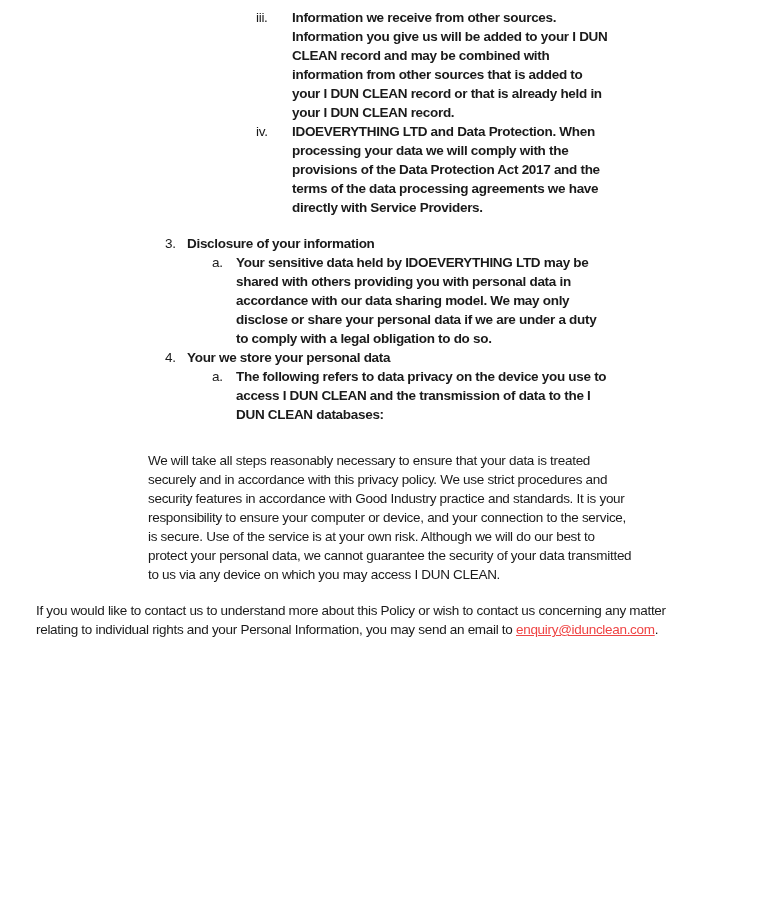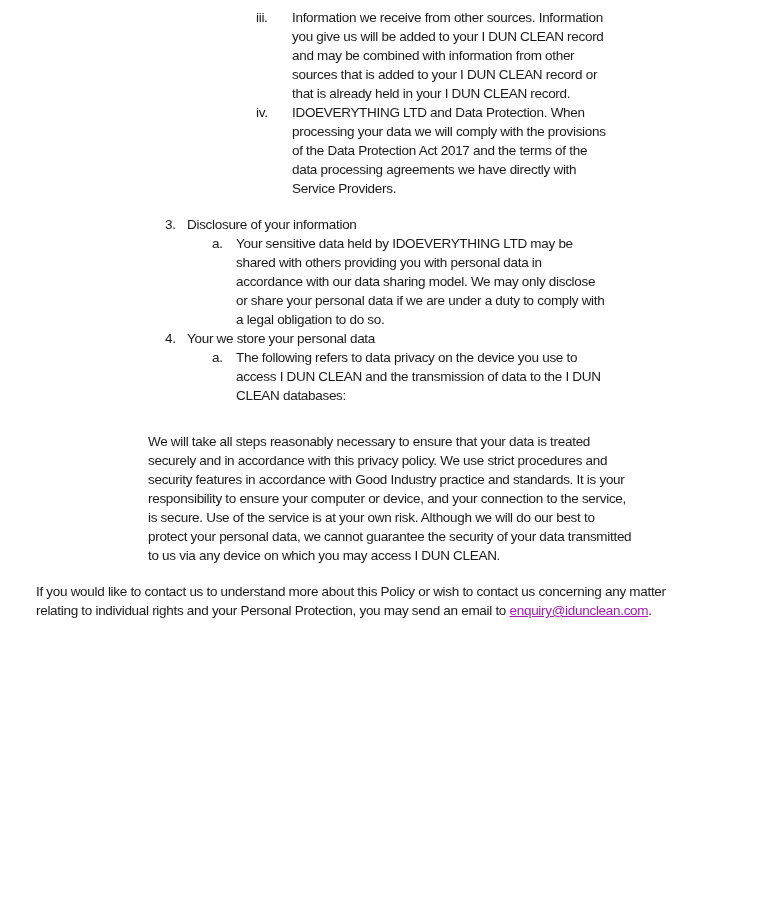--- a/index.html
+++ b/index.html
@@ -19,21 +19,21 @@
   }
   .page {
     position: relative;
     box-sizing: border-box;
     width: 644px;
     height: 913px;
     padding: 8px 34px 0 36px;
   }
   .row { display: flex; align-items: flex-start; }
   .marker { flex: 0 0 auto; white-space: nowrap; }
-  .text { flex: 1 1 auto; }
+  .text { flex: 1 1 auto; font-weight: bold; }
 
   
   .lvl-roman { margin-left: 220px; }
   .lvl-roman .marker { width: 36px; }
 
   .lvl-num { margin-left: 129px; }
   .lvl-num .marker { width: 22px; }
 
   .lvl-alpha { margin-left: 176px; }
   .lvl-alpha .marker { width: 24px; }
@@ -89,16 +89,16 @@
 
   <div class="row lvl-alpha">
     <span class="marker">a.</span>
     <span class="text">The following refers to data privacy on the device you use to access I DUN CLEAN and the transmission of data to the I DUN CLEAN databases:</span>
   </div>
 
   <div class="security-para">We will take all steps reasonably necessary to ensure that your data is treated securely and in accordance with this privacy policy. We use strict procedures and security features in accordance with Good Industry practice and standards. It is your responsibility to ensure your computer or device, and your connection to the service, is secure. Use of the service is at your own risk. Although we will do our best to protect your personal data, we cannot guarantee the security of your data transmitted to us via any device on which you may access I DUN CLEAN.</div>
 
 
   <div class="contact-para">
-    <span>If you would like to contact us to understand more about this Policy or wish to contact us concerning any matter relating to individual rights and your Personal Protection, you may send an email to </span><a class="email-link" id="email-link" style="color: #a21caf;">enquiry@idunclean.com</a><span>.</span>
+    <span>If you would like to contact us to understand more about this Policy or wish to contact us concerning any matter relating to individual rights and your Personal Information, you may send an email to </span><a class="email-link" id="email-link" style="color: #ef4444;">enquiry@idunclean.com</a><span>.</span>
   </div>
 
 </div>
 
 </body></html>

